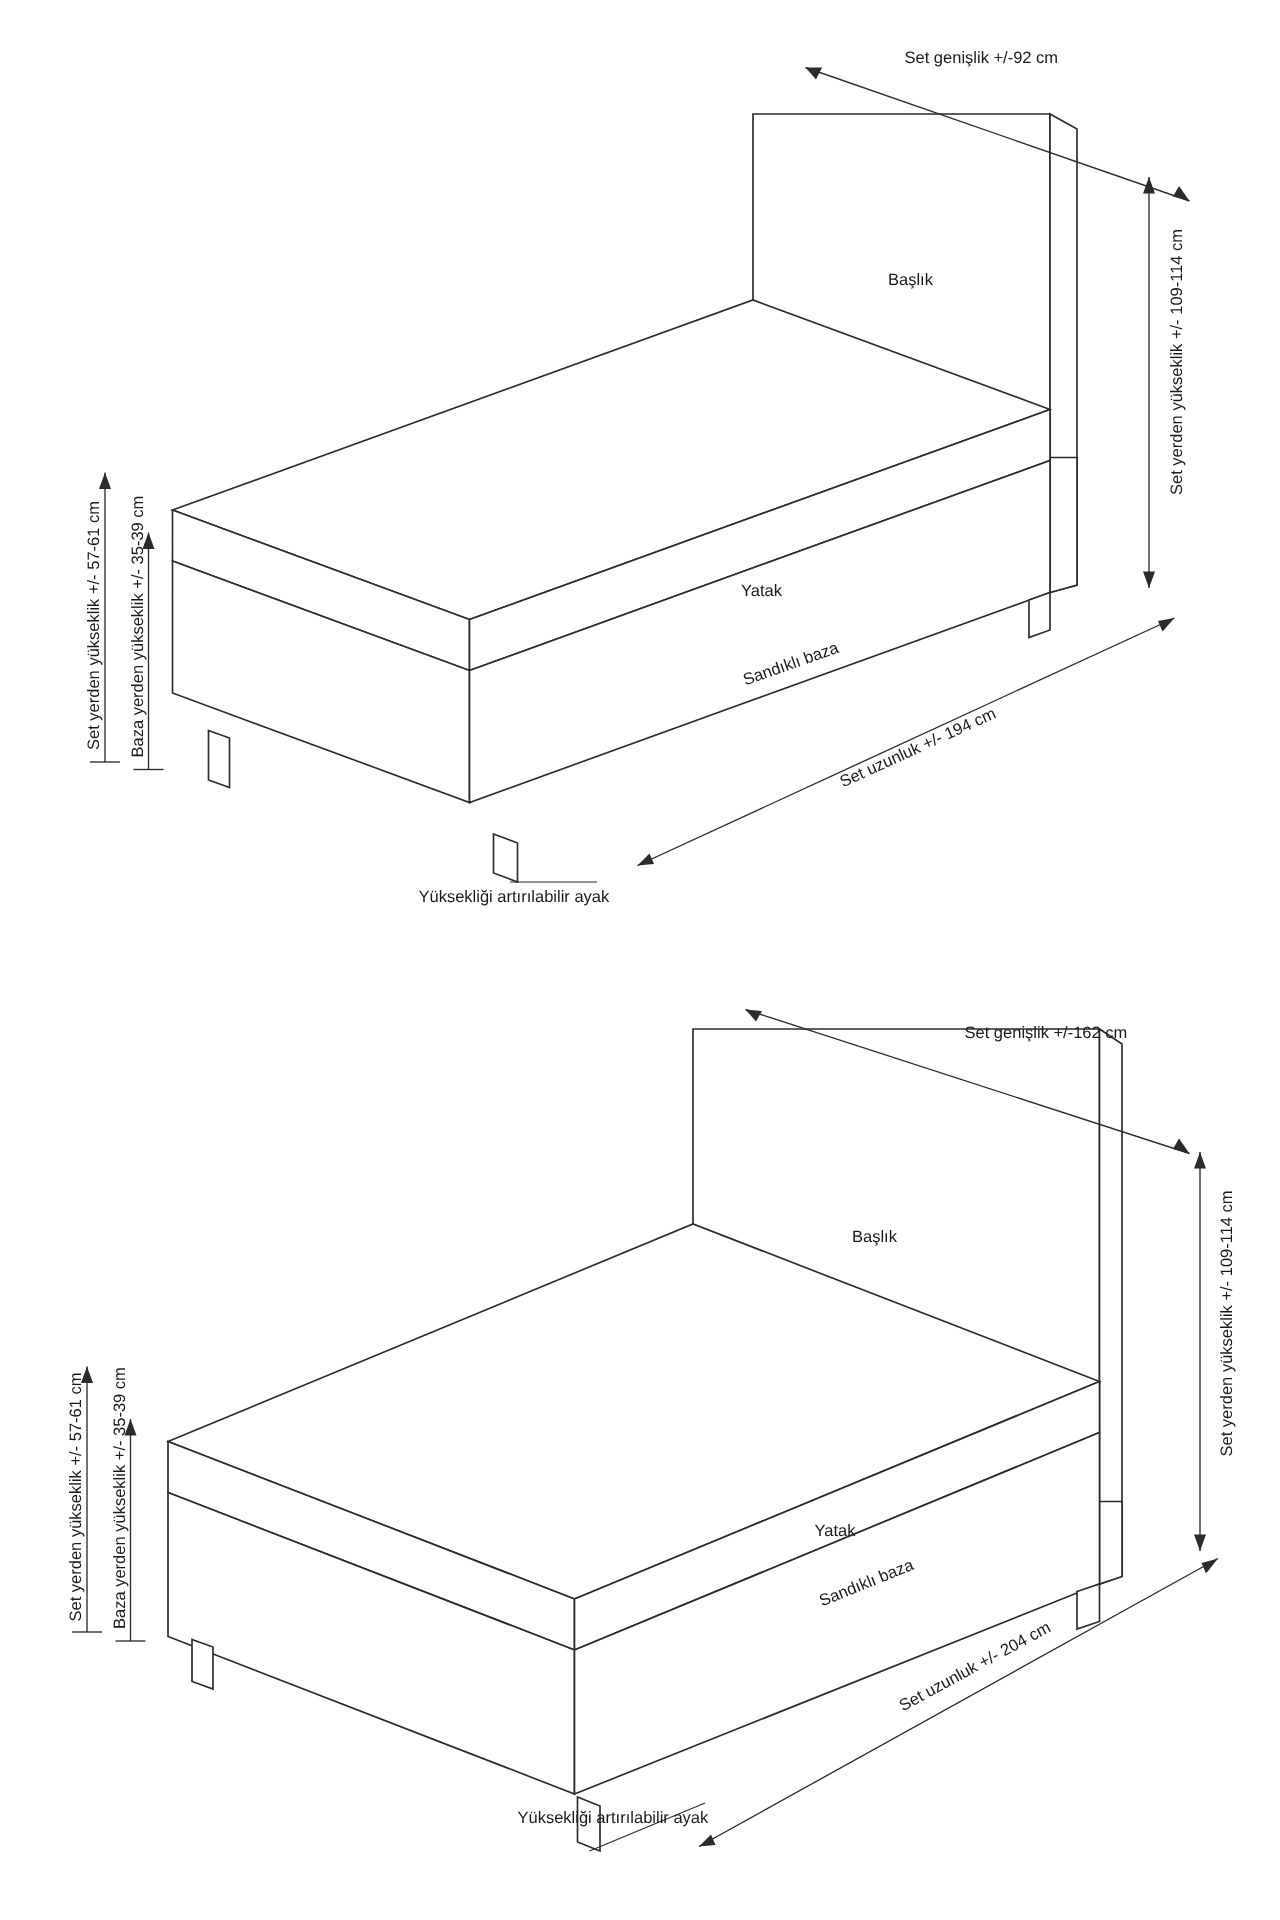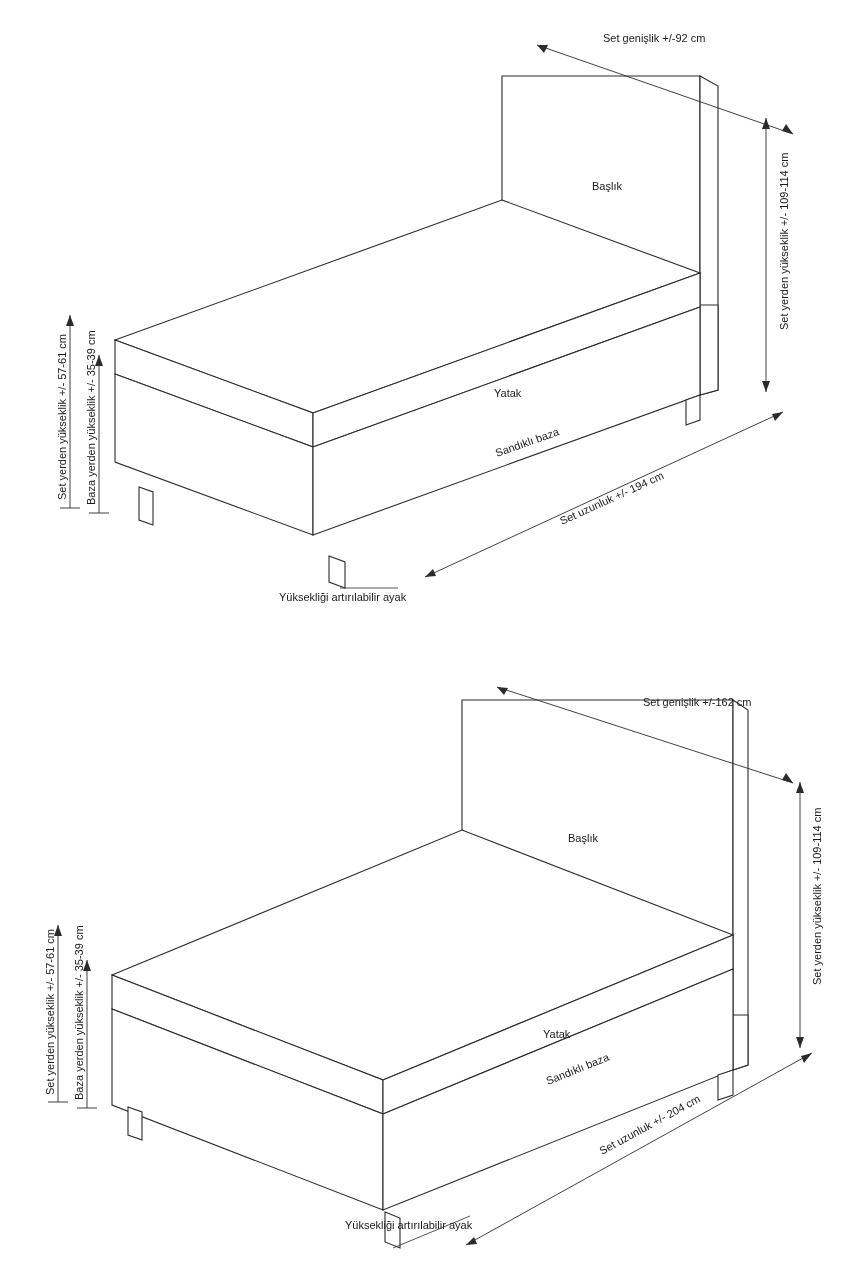--- a/index.html
+++ b/index.html
@@ -18,21 +18,21 @@
     position: relative;
     width: 853px;
     height: 1280px;
   }
   .diagram {
     position: absolute;
     left: 0;
     width: 853px;
   }
   #diagram-single { top: 0; height: 640px; }
-  #diagram-double { top: 640px; height: 640px; }
+  #diagram-double { top: 626px; height: 640px; }
   svg { display: block; }
   .lbl {
     font-family: "Liberation Sans", sans-serif;
     font-size: 11px;
     fill: #1a1a1a;
   }
   .fill-face {
     fill: #ffffff;
     stroke: #2b2b2b;
     stroke-width: 1.1;

